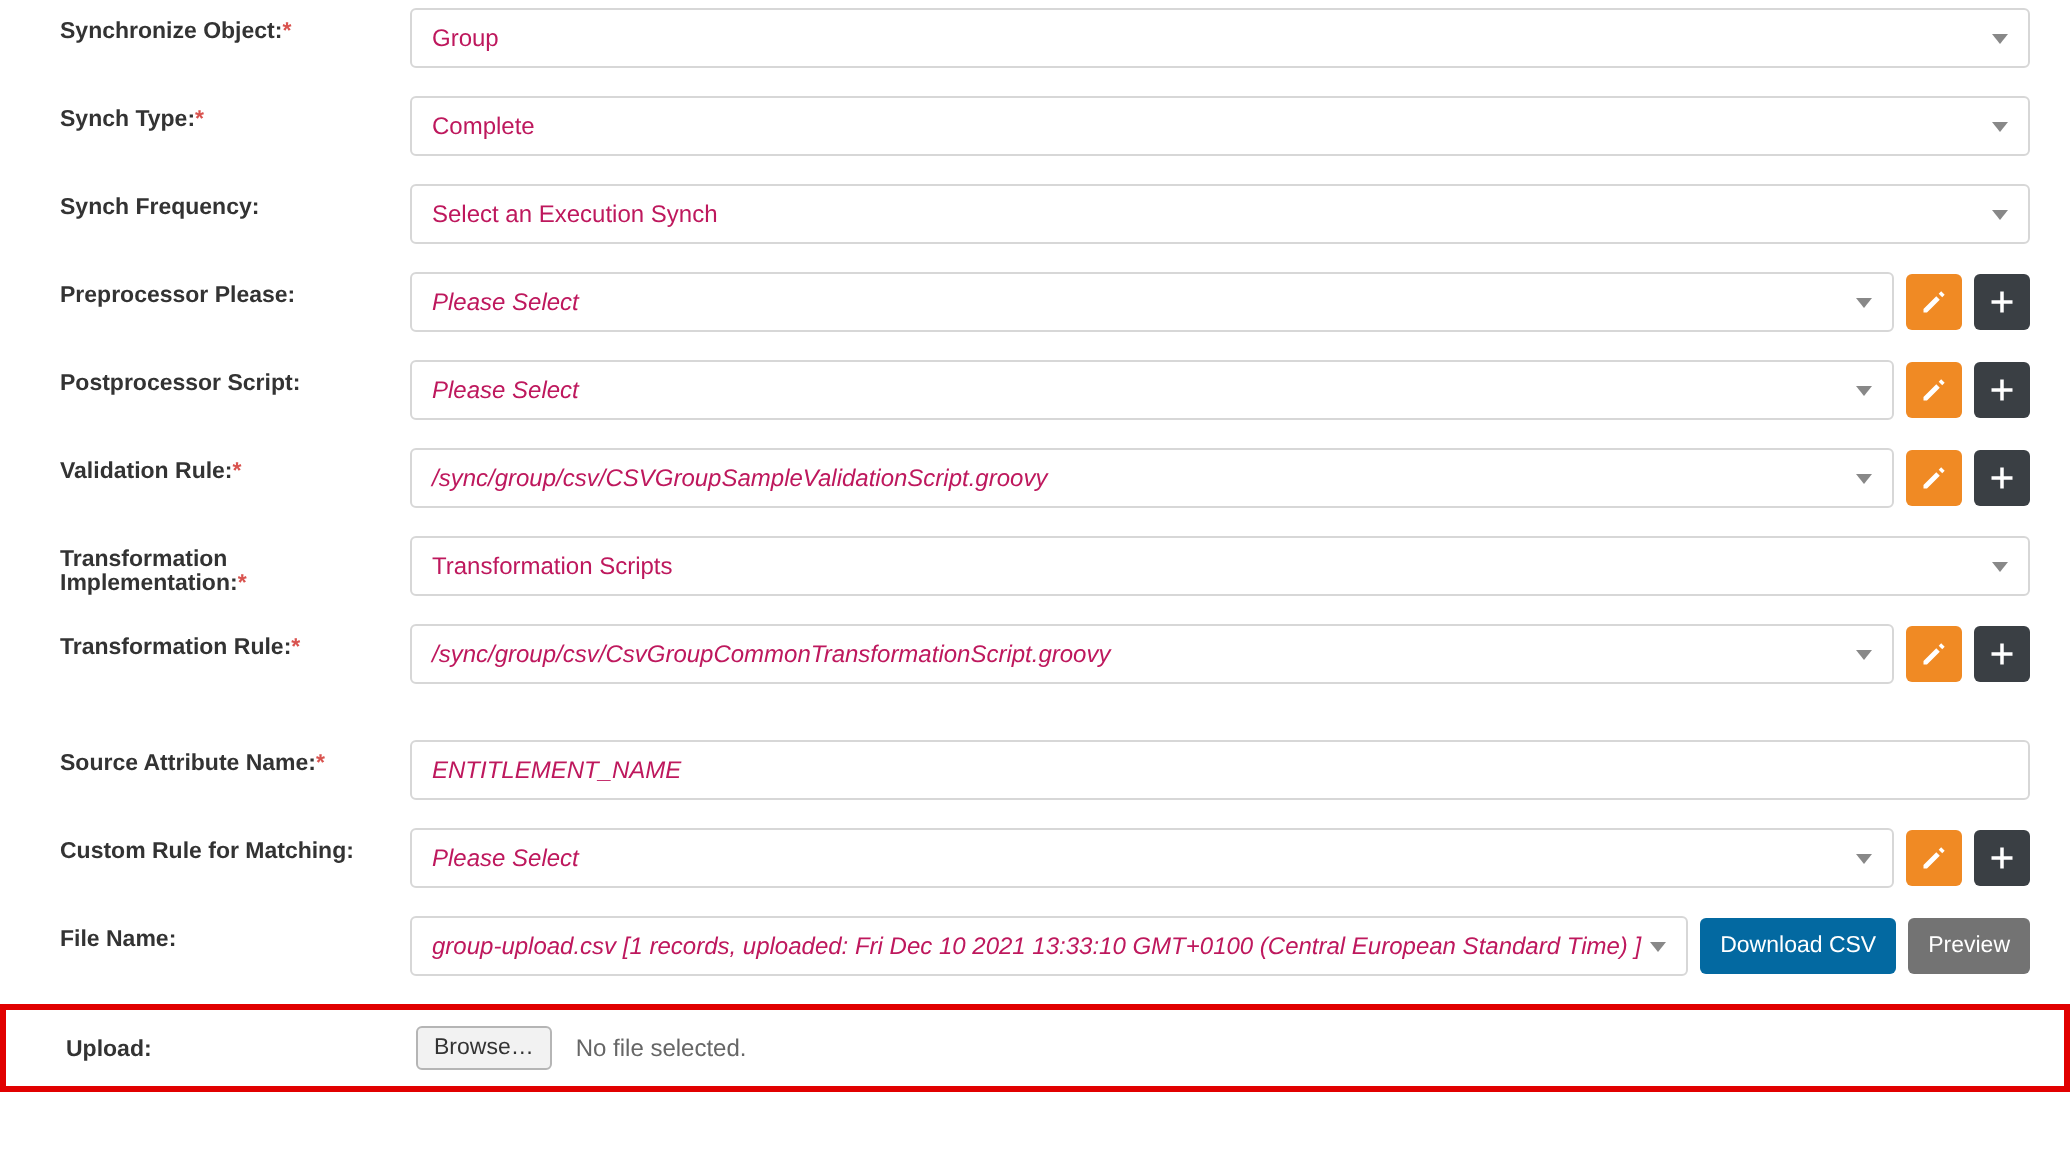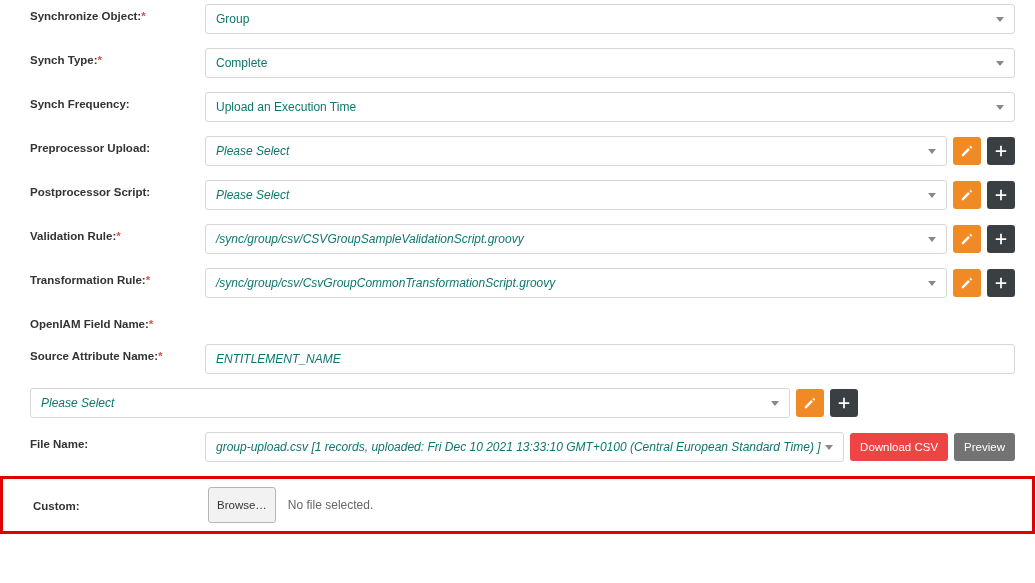--- a/index.html
+++ b/index.html
@@ -4,49 +4,49 @@
 <style>
   * { box-sizing: border-box; margin: 0; padding: 0; }
   html, body { width: 1035px; height: 583px; font-family: Arial, Helvetica, sans-serif; font-size: 12px; color: #333; background: #fff; }
   .form { padding: 4px 20px 10px 30px; }
   .row { display: flex; align-items: flex-start; margin-bottom: 14px; }
   .label-col { width: 175px; padding-top: 6px; font-weight: 700; color: #333; font-size: 11.5px; }
   .label-col .req { color: #d9534f; }
   .field-col { flex: 1; display: flex; align-items: center; gap: 6px; }
   .select, .input {
     width: 100%; height: 30px; border: 1px solid #d7d7d7; border-radius: 3px;
-    background: #fff; padding: 0 10px; font-size: 12px; color: #0f766e; display: flex;
+    background: #fff; padding: 0 10px; font-size: 12px; color: #be185d; display: flex;
     align-items: center; justify-content: space-between; cursor: pointer;
   }
   .select.narrow { max-width: 760px; font-style: italic; }
   .input { cursor: text; font-style: italic; }
   .caret {
     width: 0; height: 0; border-left: 4px solid transparent; border-right: 4px solid transparent;
     border-top: 5px solid #888;
   }
   .icon-btn {
     width: 28px; height: 28px; border-radius: 3px; display: flex; align-items: center;
     justify-content: center; color: #fff; cursor: pointer; font-size: 15px; flex-shrink: 0;
   }
   .icon-btn.orange { background: #f08a24; }
   .icon-btn.dark { background: #3a3f44; }
   .icon-btn svg { width: 14px; height: 14px; fill: #fff; }
   .pill-btn {
     height: 28px; padding: 0 10px; border-radius: 3px; color: #fff; font-size: 11.5px;
     display: flex; align-items: center; cursor: pointer; white-space: nowrap; flex-shrink: 0;
   }
-  .pill-btn.orange { background: #ef4444; }
+  .pill-btn.orange { background: #0369a1; }
   .pill-btn.dark { background: #737373; }
   .highlight-row {
     border: 3px solid #e10000; padding: 8px 0 8px 0; margin-left: -30px; margin-right: -20px;
     padding-left: 30px; padding-right: 20px; display: flex; align-items: center; margin-bottom: 14px;
   }
   .highlight-row .label-col { padding-top: 2px; }
   .browse-btn {
-    height: 36px; padding: 0 8px; background: #f2f2f2; border: 1px solid #b5b5b5; border-radius: 3px;
+    height: 22px; padding: 0 8px; background: #f2f2f2; border: 1px solid #b5b5b5; border-radius: 3px;
     font-size: 11.5px; cursor: pointer; display: inline-flex; align-items: center; margin-right: 6px;
   }
   .nofile { color: #666; font-size: 12px; }
 </style>
 </head>
 <body>
 
 <div class="form">
 
   <div class="row">
@@ -72,29 +72,29 @@
       </div>
     </div>
   </div>
 
   <div class="row">
     <div class="label-col">
       <span>Synch Frequency:</span>
     </div>
     <div class="field-col">
       <div class="select">
-        <span>Upload an Execution Time</span>
-        <span class="caret"></span>
-      </div>
-    </div>
-  </div>
-
-  <div class="row">
-    <div class="label-col">
-      <span>Preprocessor Upload:</span>
+        <span>Select an Execution Synch</span>
+        <span class="caret"></span>
+      </div>
+    </div>
+  </div>
+
+  <div class="row">
+    <div class="label-col">
+      <span>Preprocessor Please:</span>
     </div>
     <div class="field-col">
       <div class="select narrow">
         <span>Please Select</span>
         <span class="caret"></span>
       </div>
       <div class="icon-btn orange">
         <svg viewBox="0 0 16 16">
             <path d="M12.1 1.9l2 2-1.4 1.4-2-2L12.1 1.9zM2 12l7.3-7.3 2 2L4 14H2v-2z"></path>
           </svg>
@@ -144,20 +144,31 @@
           </svg>
       </div>
       <div class="icon-btn dark">
         <svg viewBox="0 0 16 16">
             <path d="M7 2h2v5h5v2H9v5H7V9H2V7h5V2z"></path>
           </svg>
       </div>
     </div>
   </div>
 
+  <div class="row">
+    <div class="label-col">
+      <span>Transformation Implementation:</span><span class="req">*</span>
+    </div>
+    <div class="field-col">
+      <div class="select">
+        <span>Transformation Scripts</span>
+        <span class="caret"></span>
+      </div>
+    </div>
+  </div>
 
   <div class="row">
     <div class="label-col">
       <span>Transformation Rule:</span><span class="req">*</span>
     </div>
     <div class="field-col">
       <div class="select narrow">
         <span>/sync/group/csv/CsvGroupCommonTransformationScript.groovy</span>
         <span class="caret"></span>
       </div>
@@ -168,37 +179,37 @@
       </div>
       <div class="icon-btn dark">
         <svg viewBox="0 0 16 16">
             <path d="M7 2h2v5h5v2H9v5H7V9H2V7h5V2z"></path>
           </svg>
       </div>
     </div>
   </div>
 
   <div class="row">
-    <div class="label-col">
-      <span>OpenIAM Field Name:</span><span class="req">*</span>
-    </div>
   </div>
 
   <div class="row">
     <div class="label-col">
       <span>Source Attribute Name:</span><span class="req">*</span>
     </div>
     <div class="field-col">
       <div class="input">
         <span>ENTITLEMENT_NAME</span>
       </div>
     </div>
   </div>
 
   <div class="row">
+    <div class="label-col">
+      <span>Custom Rule for Matching:</span>
+    </div>
     <div class="field-col">
       <div class="select narrow">
         <span>Please Select</span>
         <span class="caret"></span>
       </div>
       <div class="icon-btn orange">
         <svg viewBox="0 0 16 16">
             <path d="M12.1 1.9l2 2-1.4 1.4-2-2L12.1 1.9zM2 12l7.3-7.3 2 2L4 14H2v-2z"></path>
           </svg>
       </div>
@@ -219,21 +230,21 @@
         <span>group-upload.csv [1 records, uploaded: Fri Dec 10 2021 13:33:10 GMT+0100 (Central European Standard Time) ]</span>
         <span class="caret"></span>
       </div>
       <div class="pill-btn orange">Download CSV</div>
       <div class="pill-btn dark">Preview</div>
     </div>
   </div>
 
   <div class="highlight-row">
     <div class="label-col">
-      <span>Custom:</span>
+      <span>Upload:</span>
     </div>
     <div class="field-col" style="align-items:center;">
       <span class="browse-btn">Browse…</span>
       <span class="nofile">No file selected.</span>
     </div>
   </div>
 
 </div>
 
 </body></html>

